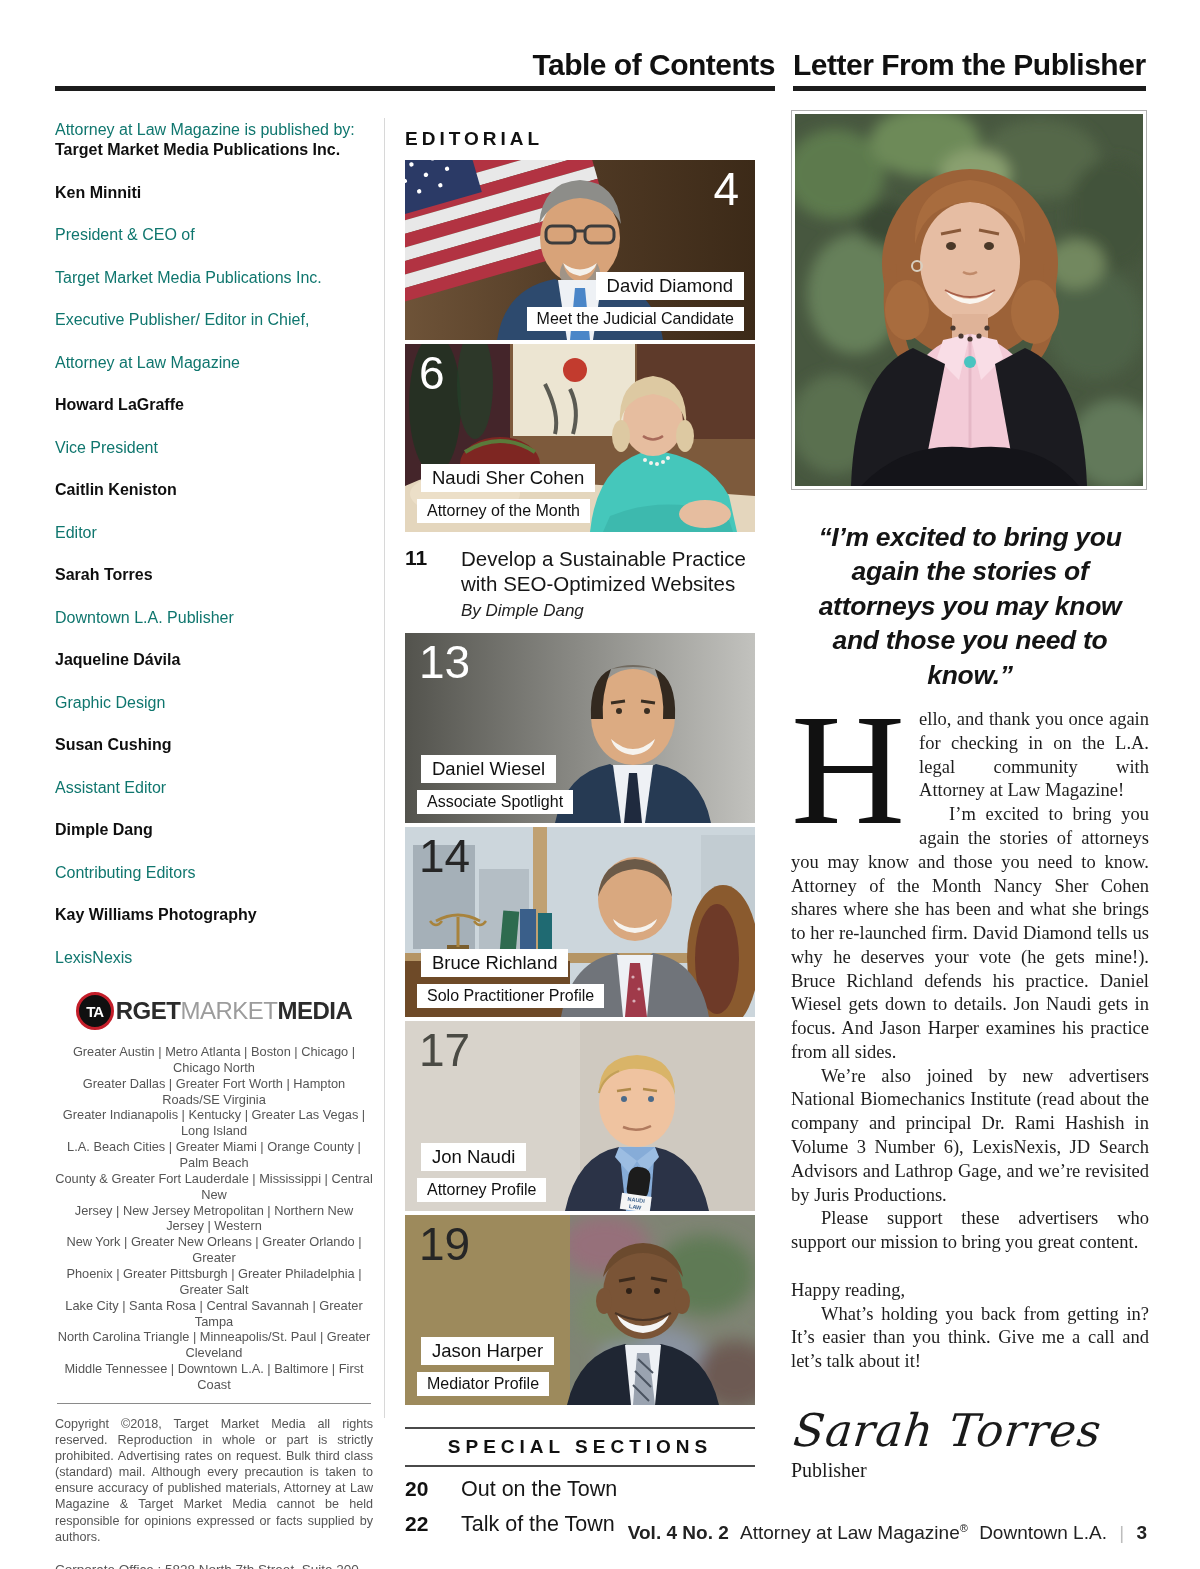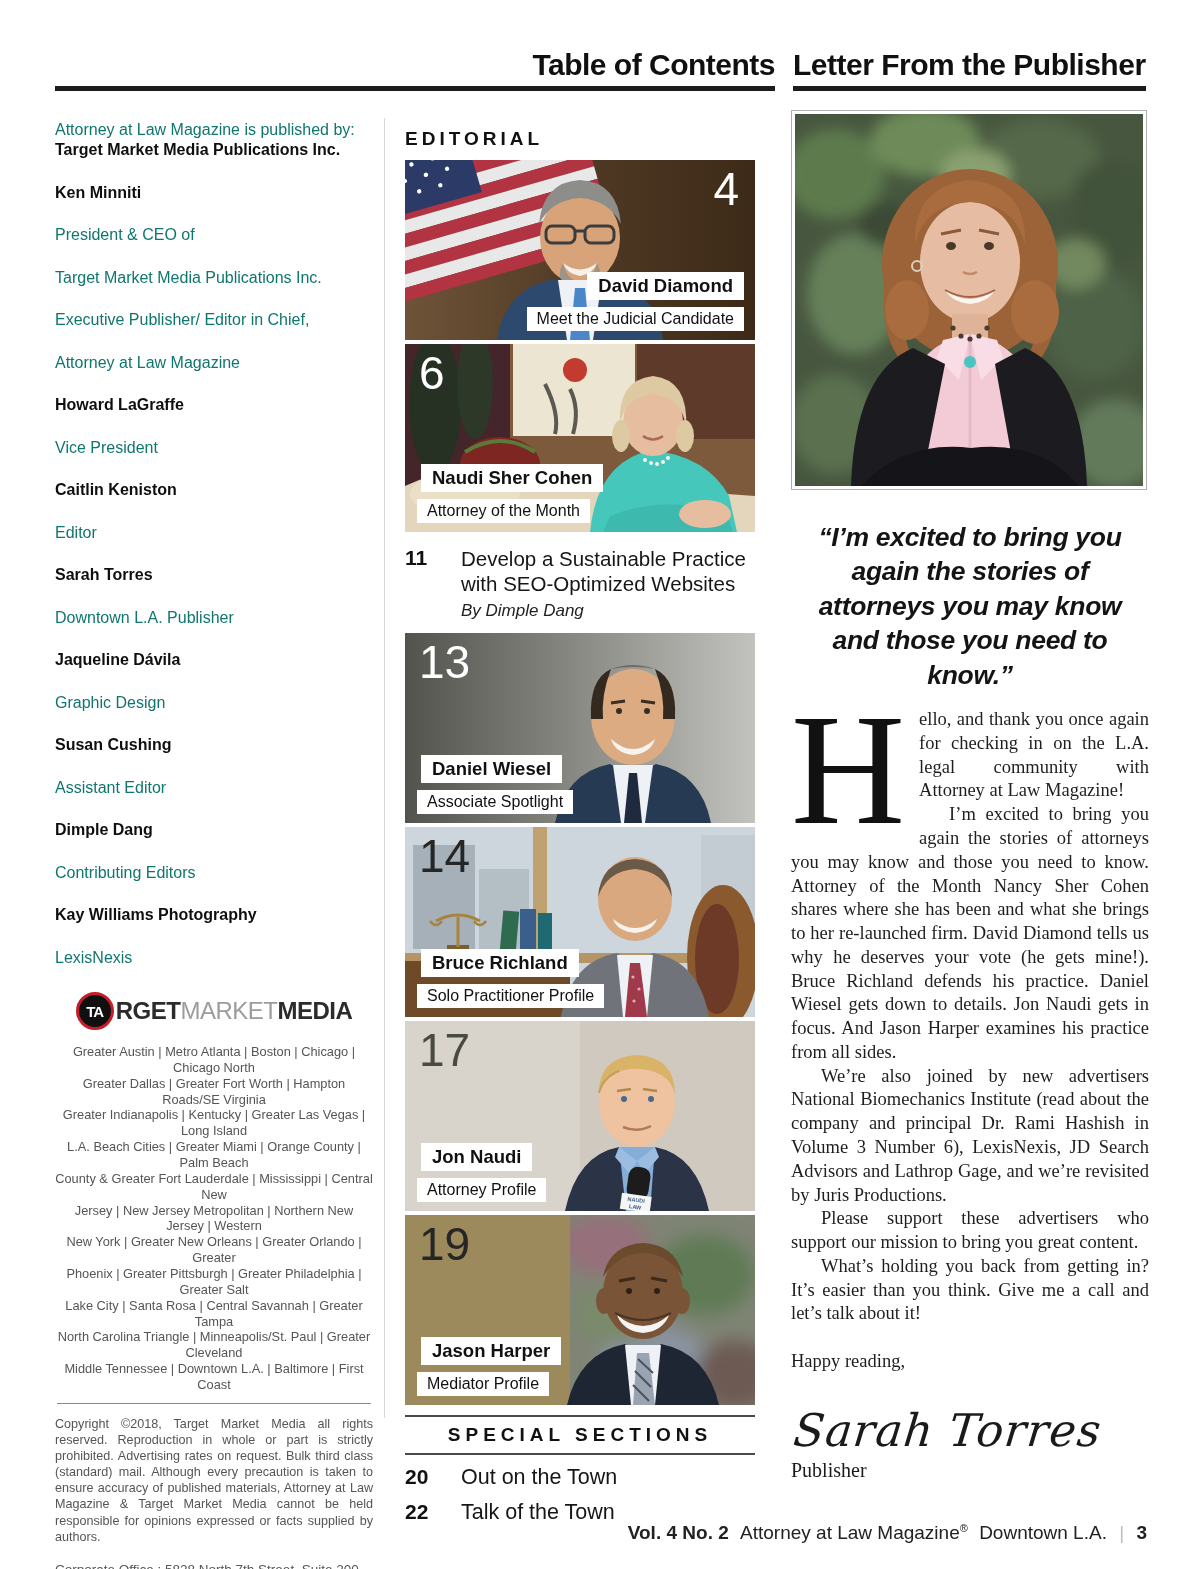--- a/index.html
+++ b/index.html
@@ -38,31 +38,31 @@
   
   .col-mid { position:absolute; left:405px; top:128px; width:350px; }
   .ed-label { font-weight:bold; font-size:19px; letter-spacing:4px; color:#111; margin-bottom:10px; }
   .photo { position:relative; margin-bottom:4px; }
   .photo svg { display:block; }
   .photo-num { position:absolute; top:6px; left:14px; font-size:46px; line-height:1; color:#fff; }
   .photo-num.tr { left:auto; right:16px; }
   .photo-num.dark { color:#262626; }
   .photo-num.gray { color:#4a4a44; }
   .lbl { position:absolute; background:#fff; color:#111; white-space:nowrap; }
-  .lbl-name { bottom:40px; left:16px; font-weight:bold; font-size:18.5px; padding:3px 11px; }
+  .lbl-name { bottom:40px; left:16px; font-weight:normal; font-size:18.5px; padding:3px 11px; }
   .lbl-cat  { bottom:9px;  left:12px; font-size:16px; padding:3px 10px; }
   .labels-right .lbl-name { left:auto; right:11px; }
   .labels-right .lbl-cat  { left:auto; right:11px; }
 
   .entry { display:flex; padding:10px 0 12px; }
   .entry-num { font-weight:bold; font-size:21px; width:56px; flex:none; color:#111; }
   .entry-body { font-size:20.5px; line-height:1.22; color:#161616; width:294px; }
   .entry-by { font-style:italic; font-size:17px; margin-top:5px; color:#222; }
 
-  .special { margin-top:10px; }
+  .special { margin-top:22px; }
   .sp-rule { border:none; border-top:2px solid #4a4a4a; }
   .sp-label { text-align:center; font-weight:bold; font-size:19px; letter-spacing:5px; color:#111; padding:7px 0; }
   .sp-entry { display:flex; margin-top:10px; }
   .sp-entry .entry-num { font-size:21px; }
   .sp-entry .sp-title { font-size:21.5px; color:#161616; }
 
   
   .col-right { position:absolute; left:791px; top:110px; width:358px; }
   .pub-photo { border:1px solid #b0b0b0; background:#fff; padding:3px; width:356px; }
   .pub-photo svg { display:block; }
@@ -444,22 +444,22 @@
     </div>
 
     <div class="quote">“I’m excited to bring you again the stories of attorneys you may know and those you need to know.”</div>
 
     <div class="letter">
       <span class="dropcap">H</span>
       <p class="lp">ello, and thank you once again for checking in on the L.A. legal community with Attorney at Law Magazine!</p>
       <p class="lp ind">I’m excited to bring you again the stories of attorneys you may know and those you need to know. Attorney of the Month Nancy Sher Cohen shares where she has been and what she brings to her re-launched firm. David Diamond tells us why he deserves your vote (he gets mine!). Bruce Richland defends his practice. Daniel Wiesel gets down to details. Jon Naudi gets in focus. And Jason Harper examines his practice from all sides.</p>
       <p class="lp ind">We’re also joined by new advertisers National Biomechanics Institute (read about the company and principal Dr. Rami Hashish in Volume 3 Number 6), LexisNexis, JD Search Advisors and Lathrop Gage, and we’re revisited by Juris Productions.</p>
       <p class="lp ind">Please support these advertisers who support our mission to bring you great content.</p>
+      <p class="lp closing">Happy reading,</p>
       <p class="lp ind">What’s holding you back from getting in? It’s easier than you think. Give me a call and let’s talk about it!</p>
-      <p class="lp closing">Happy reading,</p>
     </div>
 
     <div class="signature">Sarah Torres</div>
     <div class="sig-role">Publisher</div>
   </div>
 
   <div class="footer">
     <span class="b">Vol. 4 No. 2</span>
     <span class="sp">Attorney at Law Magazine</span><sup>®</sup>
     <span class="sp">Downtown L.A.</span>

